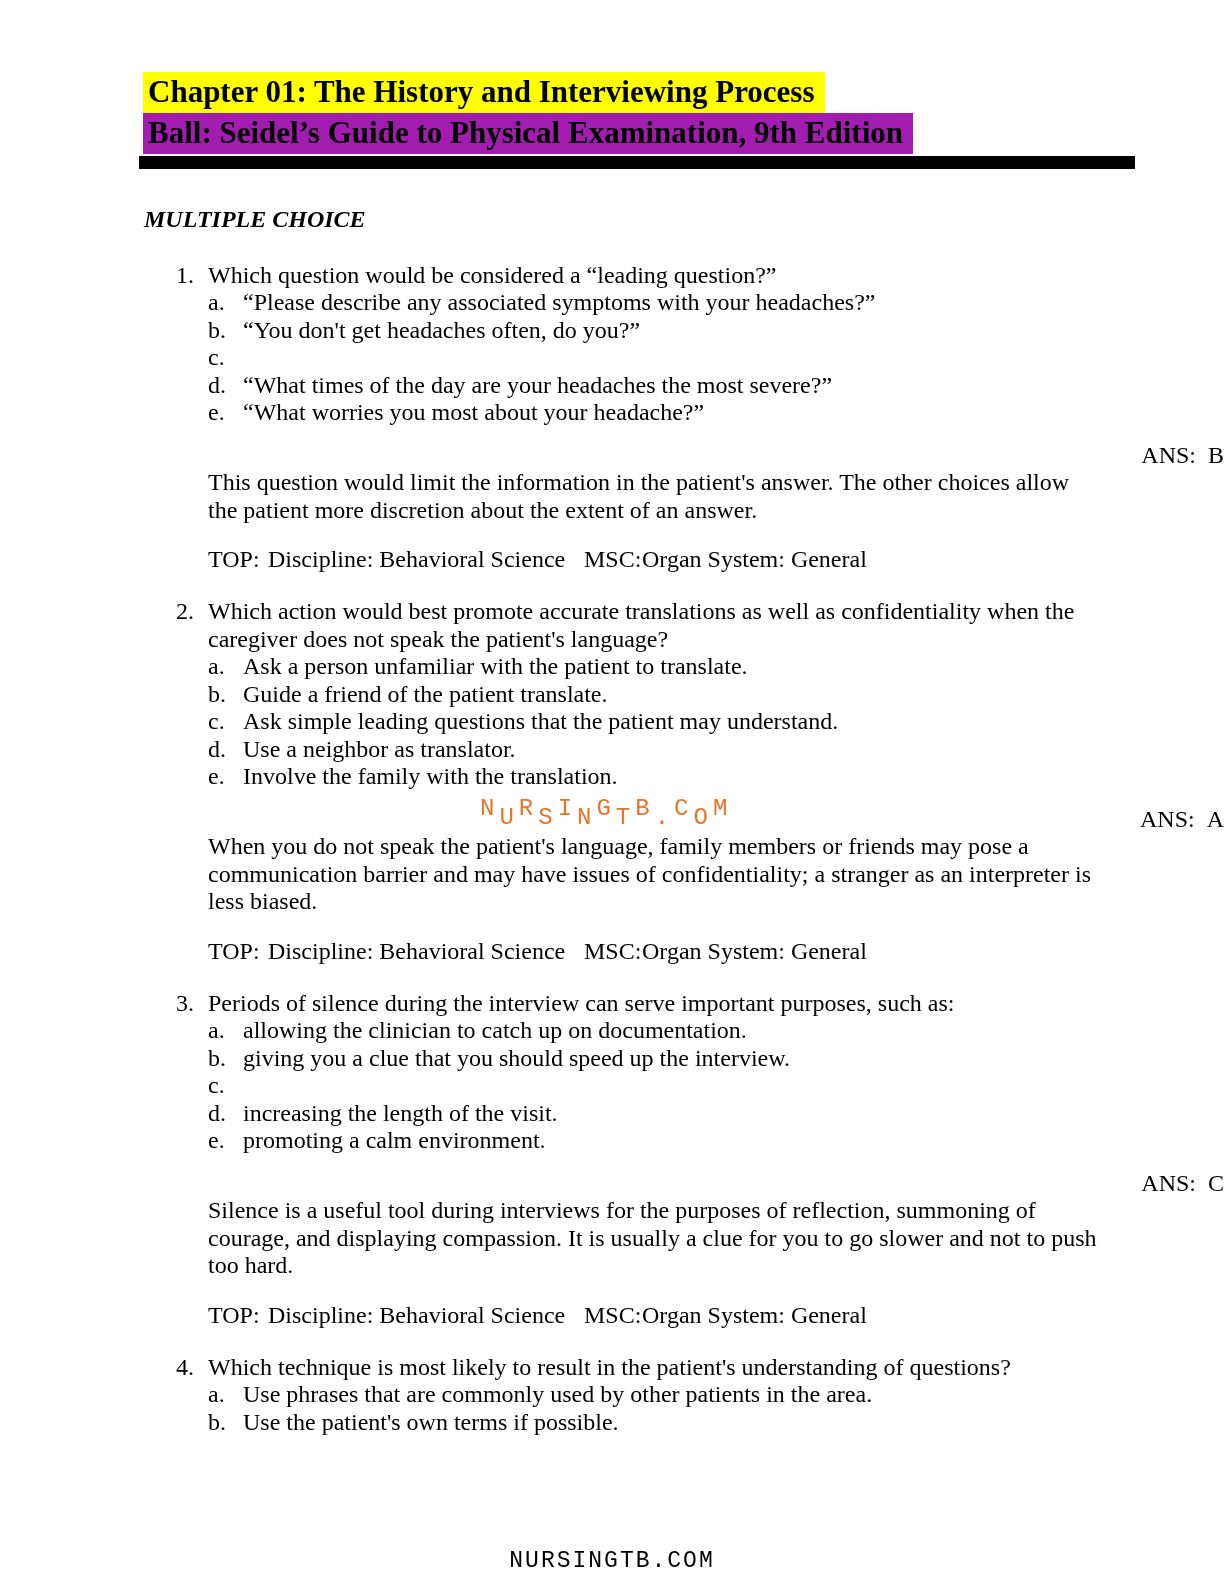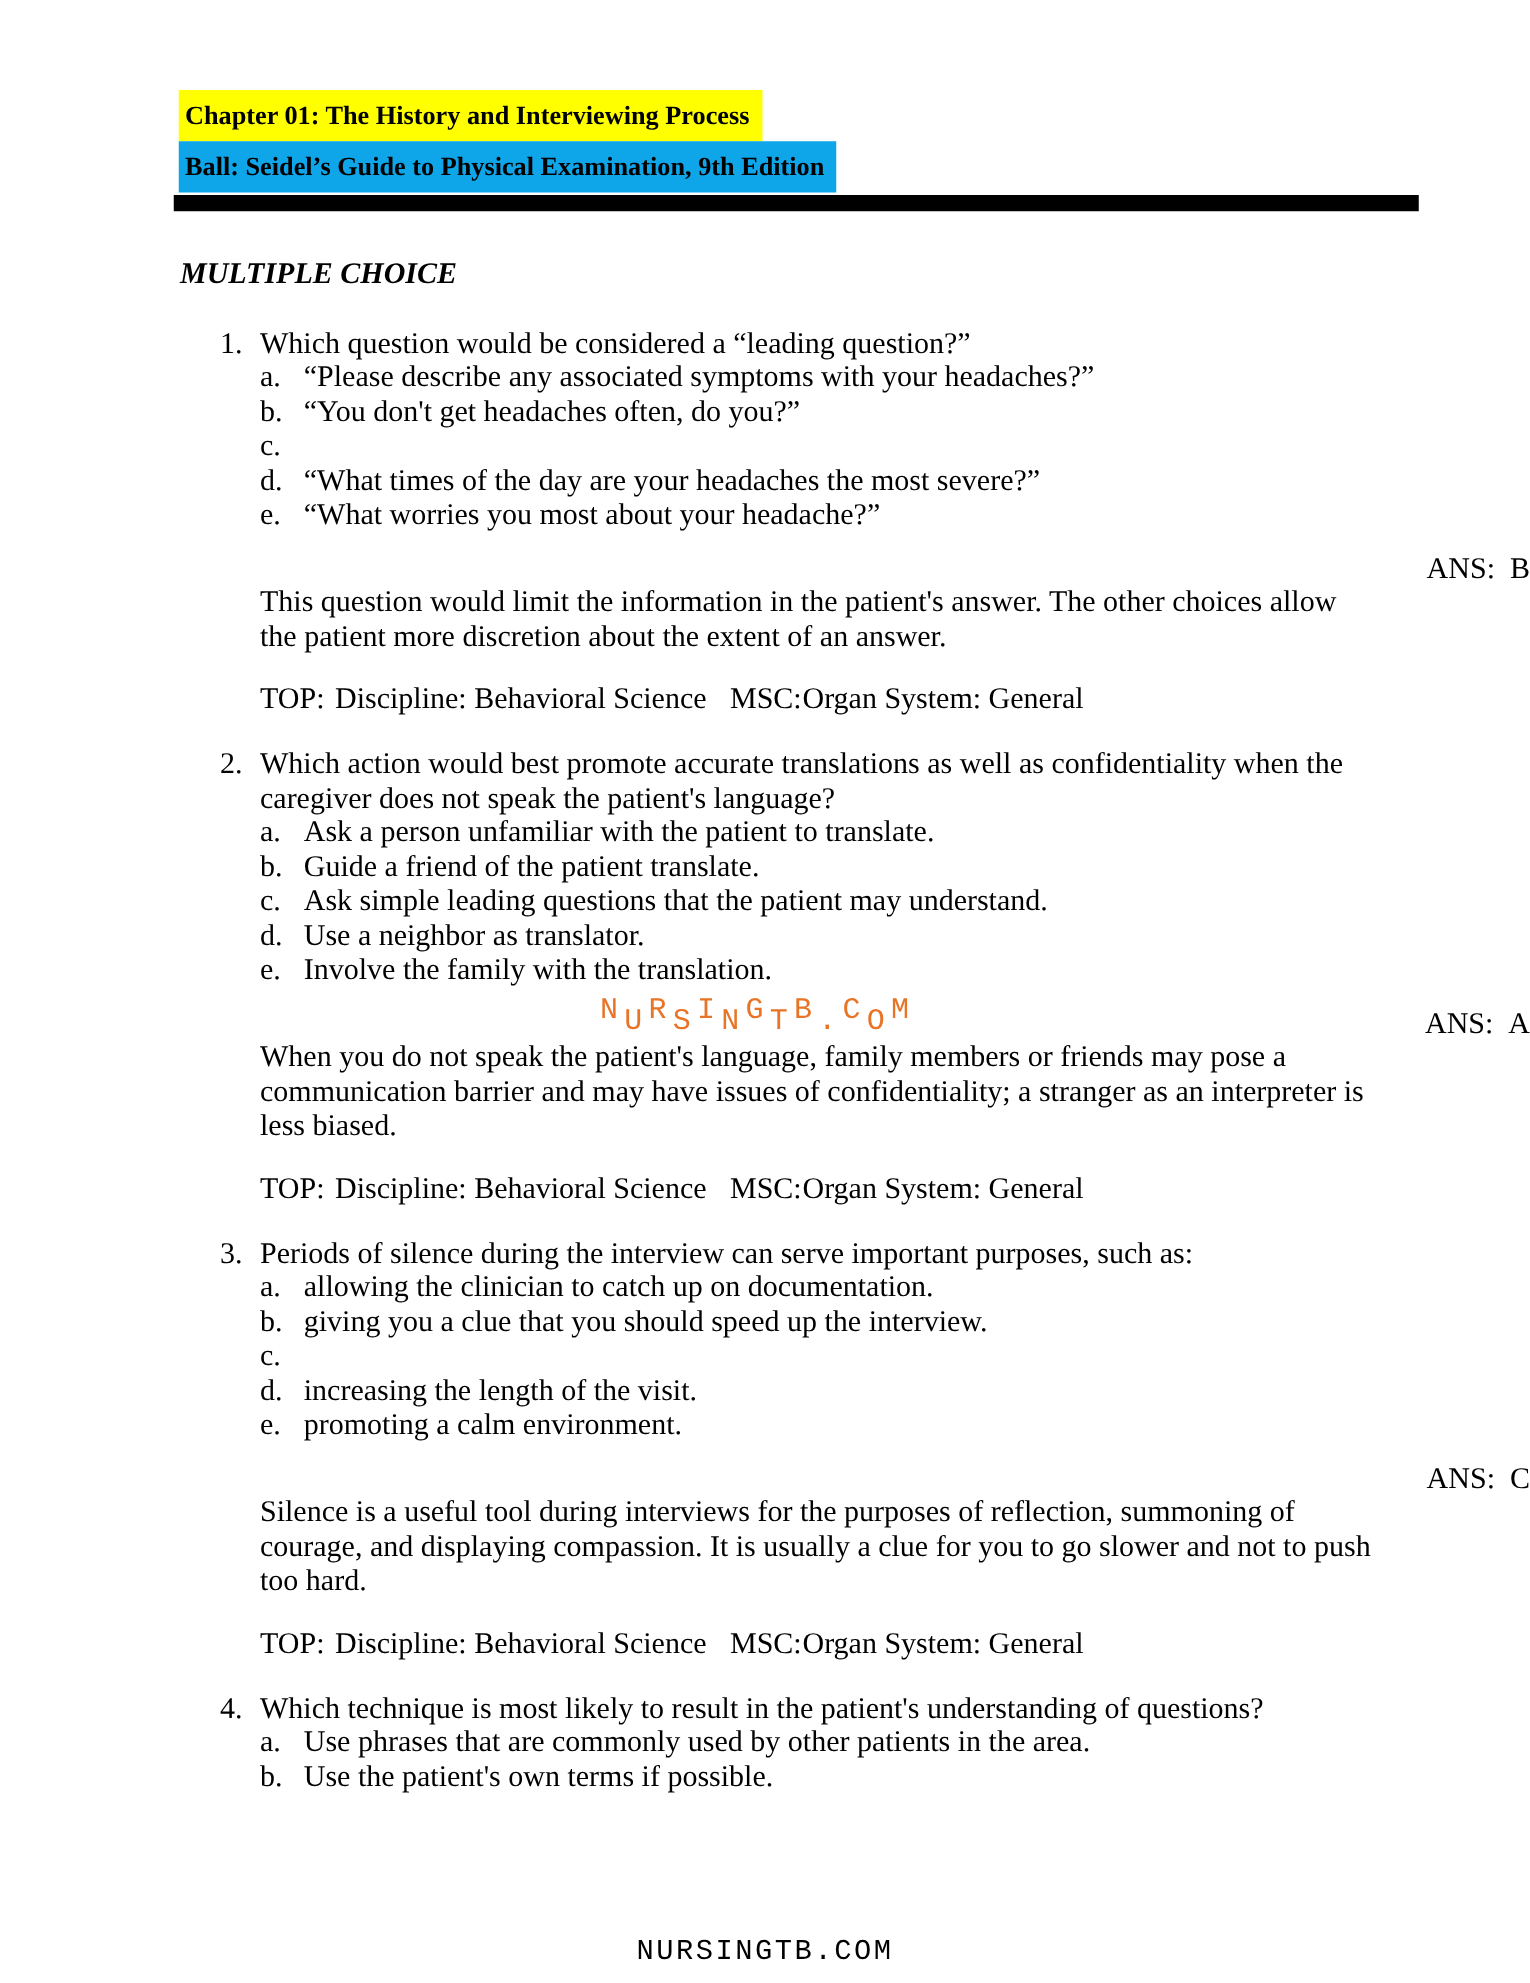--- a/index.html
+++ b/index.html
@@ -11,21 +11,21 @@
     font-family:"Liberation Serif", serif;
     font-size:24px;
     line-height:27.5px;
     overflow:hidden;
   }
   .title-block { padding-top:72px; margin-left:143px; }
   .title-line {
     display:table;
     background:#ffff00;
     font-weight:bold;
-    font-size:21px;
+    font-size:31px;
     line-height:40px;
     padding:0 10px 1px 5px;
     white-space:nowrap;
   }
   .rule { margin-left:139px; margin-top:2px; width:996px; height:13px; background:#000; }
   .section-heading { margin:37px 0 0 144px; font-weight:bold; font-size:24px;font-style:italic; }
   .questions { margin-left:176px; }
   .question { margin-top:24px; }
   .question.first { margin-top:28px; }
   .q-row { display:flex; }
@@ -61,21 +61,21 @@
     color:#000;
   }
 </style>
 </head>
 <body>
 
 <div class="page">
 
   <div class="title-block">
     <div class="title-line" style="background: rgb(255, 255, 0);">Chapter 01: The History and Interviewing Process</div>
-    <div class="title-line" style="background: #0ea5e9;">Ball: Seidel’s Guide to Physical Examination, 9th Edition</div>
+    <div class="title-line" style="background: #a21caf;">Ball: Seidel’s Guide to Physical Examination, 9th Edition</div>
   </div>
 
   <div class="rule"></div>
 
   <div class="section-heading">MULTIPLE CHOICE</div>
 
   <div class="questions">
 
     <div class="question first">
       <div class="q-row">

